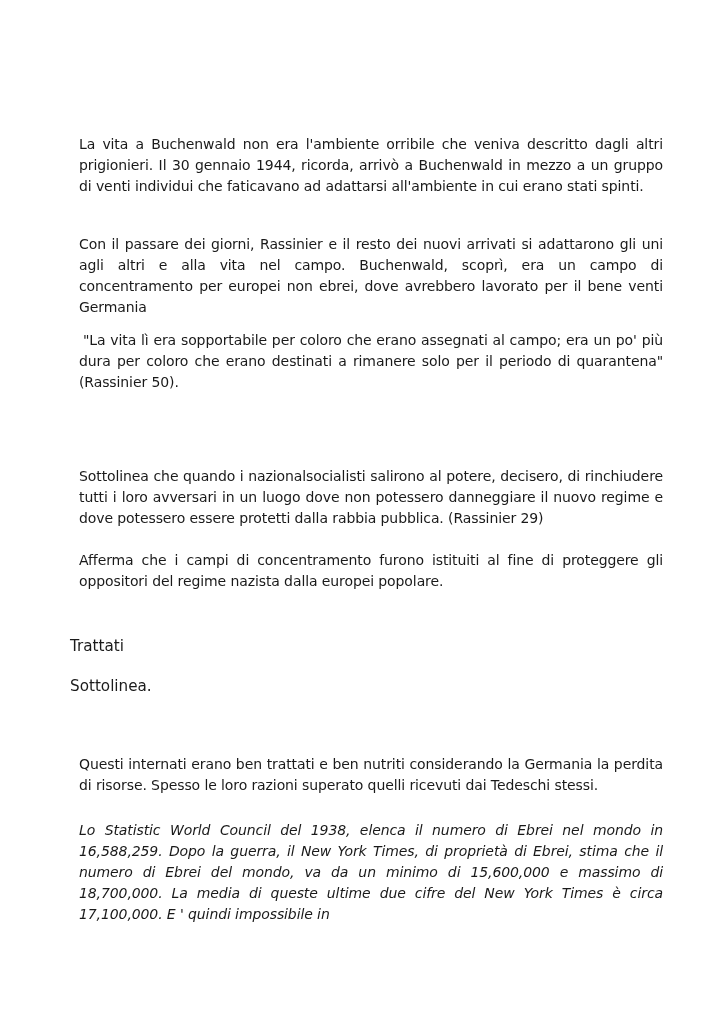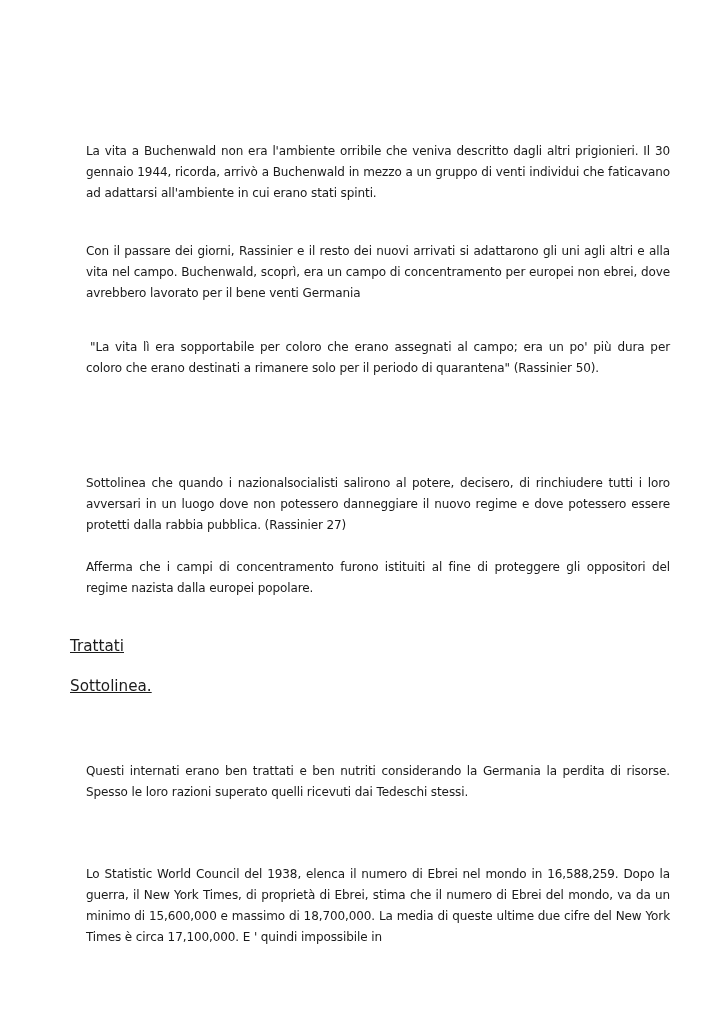--- a/index.html
+++ b/index.html
@@ -19,53 +19,52 @@
       position: absolute;
       left: 0; top: 0;
       width: 724px;
       height: 1024px;
       background: #ffffff;
     }
     .para {
       position: absolute;
       left: 70px;
       width: 584px;
-      font-size: 12px;
+      font-size: 14px;
       line-height: 21px;
-      margin: 16px;
+      margin: 9px;
       text-align: justify;
       letter-spacing: -0.1px;
     }
     .para.last-left { text-align-last: left; }
     .quote { text-indent: 4px; }
     .single {
       position: absolute;
       left: 70px;
       font-size: 15.2px;
       line-height: 21px;
       margin: 0;
-      text-decoration: underline;
     }
   </style>
 </head>
 <body>
 
 <div class="page">
 
   <p class="para last-left" style="top:125px;">La vita a Buchenwald non era l'ambiente orribile che veniva descritto dagli altri prigionieri. Il 30 gennaio 1944, ricorda, arrivò a Buchenwald in mezzo a un gruppo di venti individui che faticavano ad adattarsi all'ambiente in cui erano stati spinti.</p>
 
   <p class="para last-left" style="top:225px;">Con il passare dei giorni, Rassinier e il resto dei nuovi arrivati si adattarono gli uni agli altri e alla vita nel campo. Buchenwald, scoprì, era un campo di concentramento per europei non ebrei, dove avrebbero lavorato per il bene venti Germania</p>
 
   <p class="para last-left quote" style="top:321px;">"La vita lì era sopportabile per coloro che erano assegnati al campo; era un po' più dura per coloro che erano destinati a rimanere solo per il periodo di quarantena" (Rassinier 50).</p>
 
-  <p class="para last-left" style="top:457px;">Sottolinea che quando i nazionalsocialisti salirono al potere, decisero, di rinchiudere tutti i loro avversari in un luogo dove non potessero danneggiare il nuovo regime e dove potessero essere protetti dalla rabbia pubblica. (Rassinier 27)</p>
+  <p class="para last-left" style="top:457px;">Sottolinea che quando i nazionalsocialisti salirono al potere, decisero, di rinchiudere tutti i loro avversari in un luogo dove non potessero danneggiare il nuovo regime e dove potessero essere protetti dalla rabbia pubblica. (Rassinier 29)</p>
 
   <p class="para last-left" style="top:541px;">Afferma che i campi di concentramento furono istituiti al fine di proteggere gli oppositori del regime nazista dalla europei popolare.</p>
 
   <p class="single" style="top:636px;">Trattati</p>
 
   <p class="single" style="top:676px;">Sottolinea.</p>
 
   <p class="para last-left" style="top:745px;">Questi internati erano ben trattati e ben nutriti considerando la Germania la perdita di risorse. Spesso le loro razioni superato quelli ricevuti dai Tedeschi stessi.</p>
 
-  <p class="para last-left" style="top:848px;">Lo Statistic World Council del 1938, elenca il numero di Ebrei nel mondo in 16,588,259. Dopo la guerra, il New York Times, di proprietà di Ebrei, stima che il numero di Ebrei del mondo, va da un minimo di 15,600,000 e massimo di 18,700,000. La media di queste ultime due cifre del New York Times è circa 17,100,000. E ' quindi impossibile in</p>
+  <p class="para last-left" style="top:811px;font-style:italic;">Lo Statistic World Council del 1938, elenca il numero di Ebrei nel mondo in 16,588,259. Dopo la guerra, il New York Times, di proprietà di Ebrei, stima che il numero di Ebrei del mondo, va da un minimo di 15,600,000 e massimo di 18,700,000. La media di queste ultime due cifre del New York Times è circa 17,100,000. E ' quindi impossibile in</p>
 
 </div>
 
 </body></html>

